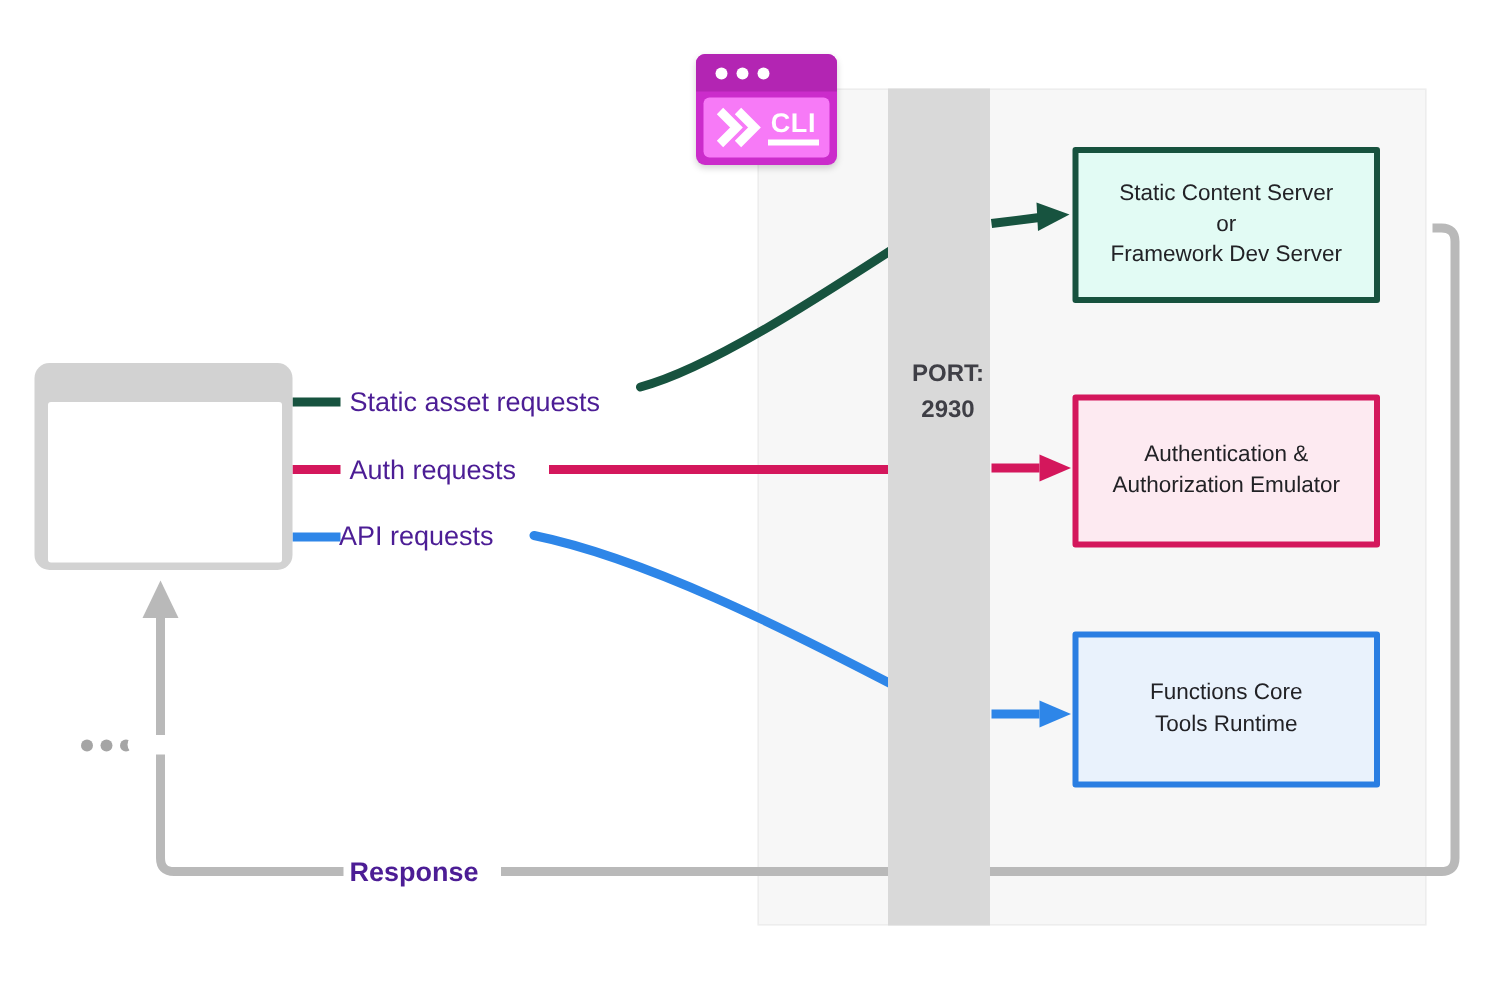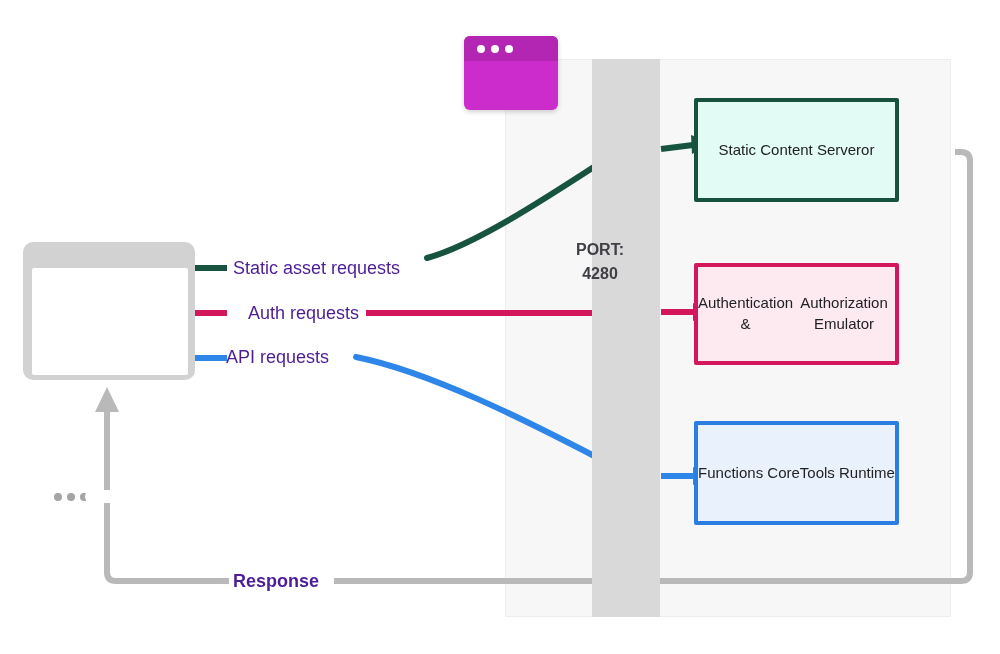--- a/index.html
+++ b/index.html
@@ -5,33 +5,33 @@
   html,body{margin:0;padding:0;background:#ffffff;}
   body{font-family:"Liberation Sans", sans-serif; -webkit-font-smoothing:antialiased;}
   .stage{position:relative;width:1000px;height:654px;background:#ffffff;overflow:hidden;}
 
   .panel{position:absolute;left:505px;top:59px;width:446px;height:558px;
          background:#f7f7f7;border:1px solid #ededed;box-sizing:border-box;}
 
   .connectors{position:absolute;left:0;top:0;width:1000px;height:654px;}
 
   .port-bar{position:absolute;left:592px;top:59px;width:68px;height:558px;background:#d9d9d9;}
-  .port-label{position:absolute;left:560px;top:238px;width:80px;text-align:center;
+  .port-label{position:absolute;left:592px;top:238px;width:80px;text-align:center;
               font-size:16px;font-weight:bold;color:#3f3f46;line-height:1.5;}
 
-  .node{position:absolute;left:694px;width:205px;box-sizing:border-box;border-radius:2px;
-        display:flex;align-items:center;justify-content:center;
+  .node{position:absolute;left:715px;width:205px;box-sizing:border-box;border-radius:2px;
+        display:flex;flex-direction:column;align-items:center;justify-content:center;
         font-size:15px;color:#222226;text-align:center;line-height:1.38;}
   .node-static{top:98px;height:104px;border:4px solid #17523e;background:#e2fbf4;}
   .node-auth{top:263px;height:102px;border:4px solid #d4175c;background:#fdeaf1;}
   .node-func{top:421px;height:104px;border:4px solid #2a7ee2;background:#e9f2fc;}
 
   .flow-label{position:absolute;height:22px;line-height:22px;font-size:18px;color:#4c1d95;white-space:nowrap;}
   .lbl-static{left:233px;top:257px;}
-  .lbl-auth{left:248px;top:302px;}
+  .lbl-auth{left:233px;top:302px;}
   .lbl-api{left:226px;top:346px;}
   .lbl-response{left:233px;top:570px;font-weight:bold;}
 
   
   .browser{position:absolute;left:23px;top:242px;width:172px;height:138px;
            background:#d2d2d2;border-radius:10px;}
   .browser .content{position:absolute;left:9px;right:7px;top:26px;bottom:5px;background:#ffffff;border-radius:2px;}
   .browser .dot{position:absolute;top:251px;width:8px;height:8px;border-radius:50%;background:#a5a5a5;}
   .browser .url{position:absolute;left:62px;top:248px;width:126px;height:13px;background:#ffffff;border-radius:7px;}
   .b-dot1{left:31px;} .b-dot2{left:44px;} .b-dot3{left:57px;}
@@ -98,26 +98,27 @@
     <g>
       <path d="M955,152 H961 Q970,152 970,161 V572 Q970,581 961,581 H334" stroke="#b9b9b9" stroke-width="6" fill="none"></path>
       <path d="M229,581 H116 Q107,581 107,572 V410" stroke="#b9b9b9" stroke-width="6" fill="none"></path>
       <polygon points="107,387 95,412 119,412" fill="#b9b9b9"></polygon>
     </g>
   </svg>
 
   <div class="port-bar"></div>
   <div class="port-label">
     <div>PORT:</div>
-    <div>4280</div>
+    <div>2930</div>
   </div>
 
   <div class="node node-static">
     <span>Static Content Server</span>
     <span>or</span>
+    <span>Framework Dev Server</span>
   </div>
 
   <div class="node node-auth">
     <span>Authentication &amp;</span>
     <span>Authorization Emulator</span>
   </div>
 
   <div class="node node-func">
     <span>Functions Core</span>
     <span>Tools Runtime</span>
@@ -134,15 +135,22 @@
     <div class="dot b-dot2"></div>
     <div class="dot b-dot3"></div>
     <div class="url"></div>
   </div>
 
   <div class="cli">
     <div class="titlebar"></div>
     <div class="dot c-dot1"></div>
     <div class="dot c-dot2"></div>
     <div class="dot c-dot3"></div>
+    <div class="body">
+      <svg width="34" height="32" viewBox="0 0 34 32">
+        <path d="M4,5 L15,16 L4,27" stroke="#ffffff" stroke-width="6" fill="none"></path>
+        <path d="M16,5 L27,16 L16,27" stroke="#ffffff" stroke-width="6" fill="none"></path>
+      </svg>
+      <span class="cli-text">CLI</span>
+    </div>
   </div>
 
 </div>
 
 </body></html>

